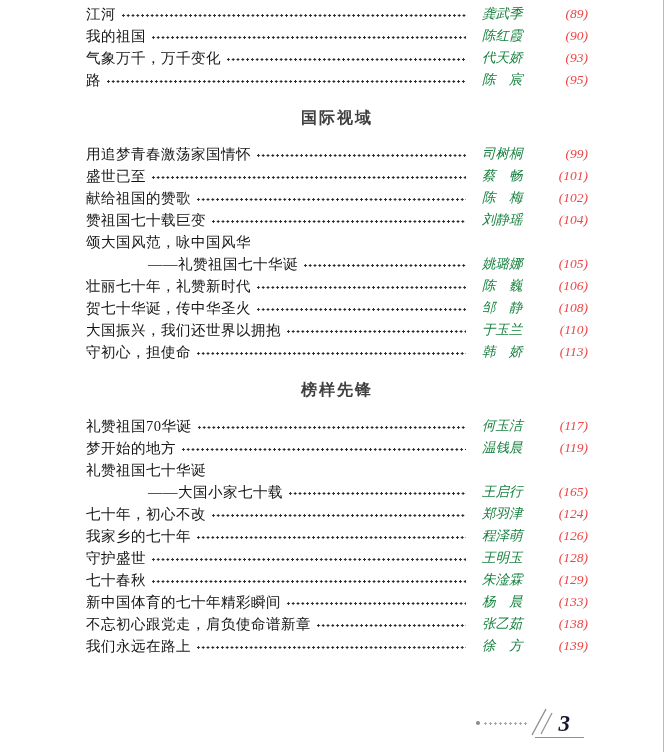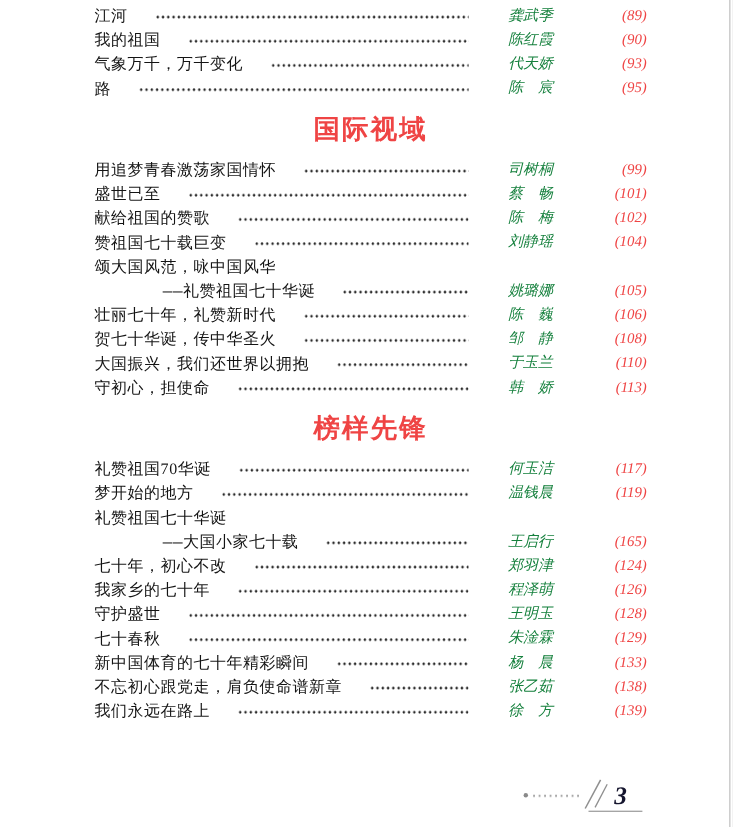--- a/index.html
+++ b/index.html
@@ -16,28 +16,28 @@
     background:#b9b9b9;
   }
   .toc{
     position:absolute;top:3px;left:86px;right:78px;
   }
   .sec-heading{
     margin:14px 0 12px 0;
     height:26px;line-height:26px;
     text-align:center;
     font-family:Liberation Sans, sans-serif;
-    font-weight:bold;font-size:24px;letter-spacing:2px;color:#ef4444;
+    font-weight:bold;font-size:16px;letter-spacing:2px;color:#404040;
   }
   .row{
     display:flex;align-items:center;
-    height:22px;font-size:14.5px;white-space:nowrap;gap:20px;
+    height:22px;font-size:14.5px;white-space:nowrap;
   }
   .row .title{flex:0 0 auto;letter-spacing:0.5px;}
-  .row.indent .title{padding-left:62px;font-family:Liberation Mono, monospace;}
+  .row.indent .title{padding-left:62px;}
   .leader{
     flex:1 1 auto;height:3px;margin:2px 0 0 5px;
     background-image:radial-gradient(circle,#2b2b2b 1.05px,rgba(0,0,0,0) 1.35px);
     background-size:4.8px 3px;background-position:0 50%;background-repeat:repeat-x;
   }
   .spacer{flex:1 1 auto;}
   .author{
     flex:0 0 76px;box-sizing:border-box;padding-left:16px;
     font-style:italic;font-size:13.5px;color:#15803d;
     overflow:visible;

